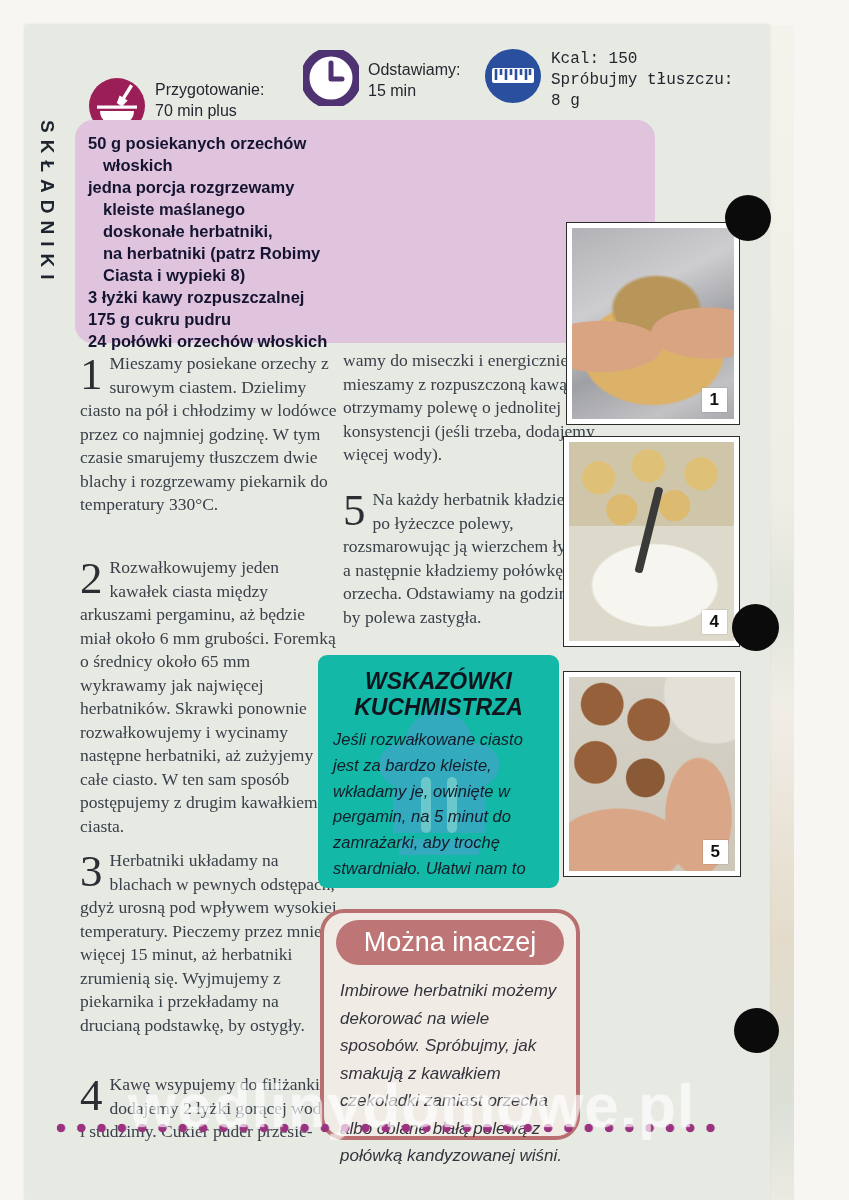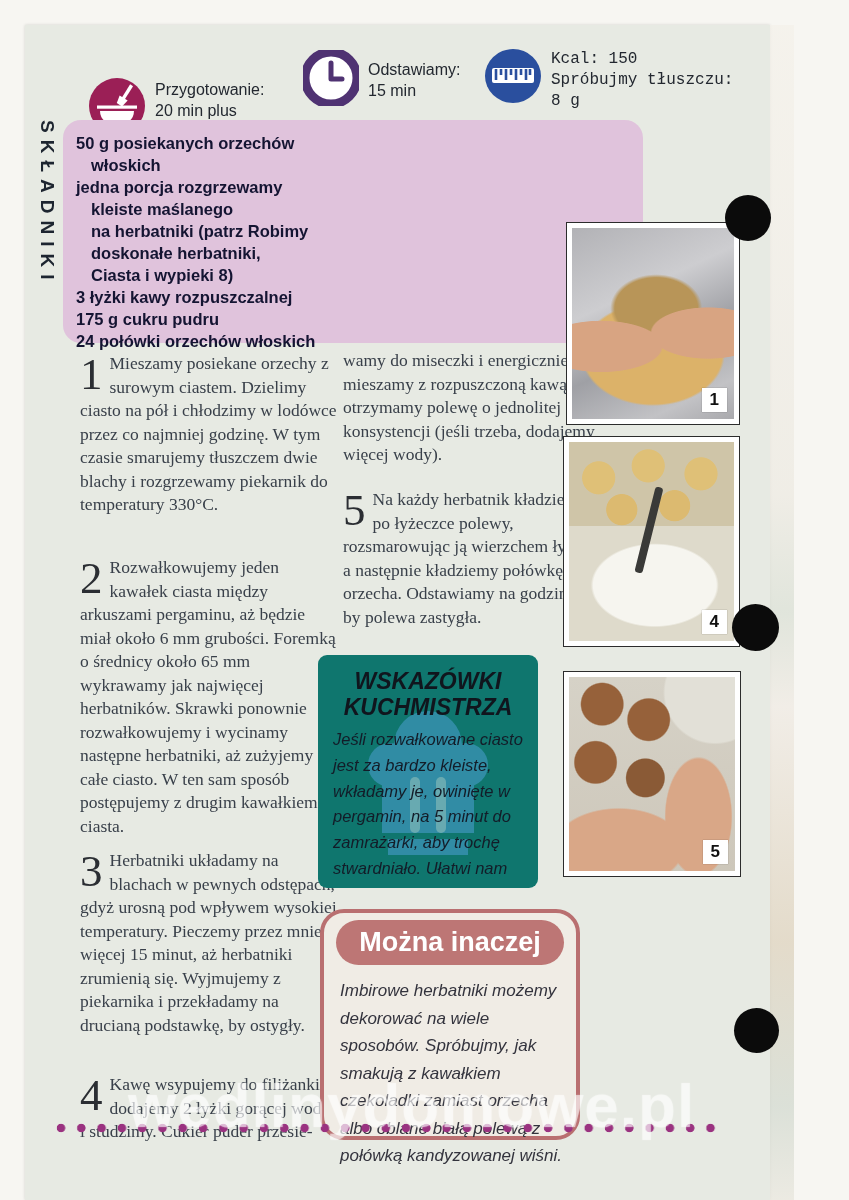--- a/index.html
+++ b/index.html
@@ -61,35 +61,35 @@
       radial-gradient(ellipse 66px 40px at 30% 88%, #d9a787 0 96%, rgba(0,0,0,0) 100%),
       radial-gradient(ellipse 34px 60px at 78% 72%, #d9a787 0 96%, rgba(0,0,0,0) 100%),
       radial-gradient(circle 22px at 20% 14%, #96613a 0 94%, rgba(0,0,0,0) 100%),
       radial-gradient(circle 22px at 48% 22%, #96613a 0 94%, rgba(0,0,0,0) 100%),
       radial-gradient(circle 22px at 16% 44%, #96613a 0 94%, rgba(0,0,0,0) 100%),
       radial-gradient(circle 20px at 46% 52%, #8a5a36 0 94%, rgba(0,0,0,0) 100%),
       radial-gradient(circle 52px at 88% 8%, #e2e0d7 0 96%, rgba(0,0,0,0) 100%),
       linear-gradient(180deg,#d6d2c7 0%,#cdc7ba 100%); }
 
   
-  .tips-box { position:absolute; left:318px; top:655px; width:220px; height:233px;
-          background:#0f766e; border-radius:9px; overflow:hidden; }
+  .tips-box { position:absolute; left:318px; top:655px; width:241px; height:233px;
+          background:#14b8a6; border-radius:9px; overflow:hidden; }
   .tips-title { margin:13px 10px 4px 10px; text-align:center; font-weight:bold;
           font-style:italic; font-size:23px; line-height:26px; color:#10151d;
           position:relative; z-index:2; }
   .tips-body { padding:3px 13px 0 15px; font-style:italic; font-size:16.5px;
           line-height:25.8px; color:#131c28; position:relative; z-index:2; }
   .chef-hat { position:absolute; left:50%; top:58%; transform:translate(-50%,-50%);
           z-index:1; opacity:.55; }
 
   
   .variant-box { position:absolute; left:320px; top:909px; width:260px; height:231px;
           background:#f0ece5; border:4px solid #b96f70; border-radius:24px; }
   .variant-title { margin:7px auto 0 auto; width:228px; height:45px; background:#bd7675;
-          border-radius:23px; color:#fff; font-weight:bold; font-size:27px;
+          border-radius:23px; color:#fff; font-weight:normal; font-size:27px;
           line-height:45px; text-align:center; }
   .variant-body { padding:12px 12px 0 16px; font-style:italic; font-size:17px;
           line-height:27.5px; color:#33333d; }
 
   
   .dots-row { position:absolute; left:56px; top:1123px; width:667px; height:10px;
           background-image:radial-gradient(circle 4px at 5px 5px, #9a3280 0 3.9px, rgba(0,0,0,0) 4.6px);
           background-size:20.3px 10px; background-repeat:repeat-x; }
   .watermark { position:absolute; left:128px; top:1070px; z-index:50;
           font-weight:bold; font-size:62px; letter-spacing:1px;
@@ -113,21 +113,21 @@
           <rect x="9" y="28.5" width="40" height="3.2" fill="#fff"></rect>
           <path d="M12 34 a17 15 0 0 0 34 0 z" fill="#fff"></path>
           <g transform="rotate(32 36 20)">
             <rect x="34.5" y="6" width="3.4" height="16" fill="#fff"></rect>
             <path d="M31.5 21 h9.4 l-1.6 8 h-6.2 z" fill="#fff"></path>
           </g>
         </svg>
       </span>
       <div class="hdr-lines">
         <div>Przygotowanie:</div>
-        <div>20 min plus</div>
+        <div>70 min plus</div>
         <div>chłodzenie</div>
       </div>
     </div>
 
     <div class="hdr-item" style="left:278px; top:25px;">
       <span class="hdr-icon">
         <svg width="56" height="56" viewBox="0 0 56 56">
           <circle cx="28" cy="28" r="26" fill="#fff" stroke="#4f3272" stroke-width="9"></circle>
           <path d="M28 13 v16 h11" fill="none" stroke="#4f3272" stroke-width="5" stroke-linecap="round" stroke-linejoin="round"></path>
         </svg>
@@ -156,27 +156,27 @@
         </svg>
       </span>
       <div class="hdr-lines">
         <div>Kcal: 150</div>
         <div>Spróbujmy tłuszczu:</div>
         <div>8 g</div>
       </div>
     </div>
 
     <div class="sidebar-label" style="left:11px; top:95px;">SKŁADNIKI</div>
-    <div class="ing-box" style="left:38px; top:95px;">
+    <div class="ing-box" style="left:50px; top:95px;">
       <div class="ing-line">50 g posiekanych orzechów</div>
       <div class="ing-line indent">włoskich</div>
       <div class="ing-line">jedna porcja rozgrzewamy</div>
       <div class="ing-line indent">kleiste maślanego</div>
+      <div class="ing-line indent">doskonałe herbatniki,</div>
       <div class="ing-line indent">na herbatniki (patrz Robimy</div>
-      <div class="ing-line indent">doskonałe herbatniki,</div>
       <div class="ing-line indent">Ciasta i wypieki 8)</div>
       <div class="ing-line">3 łyżki kawy rozpuszczalnej</div>
       <div class="ing-line">175 g cukru pudru</div>
       <div class="ing-line">24 połówki orzechów włoskich</div>
     </div>
 
     <p class="para col-l" style="top:327px;">
       <span class="stepnum">1</span><span>Mieszamy posiekane orzechy z surowym ciastem. Dzielimy ciasto na pół i chłodzimy w lodówce przez co najmniej godzinę. W tym czasie smarujemy tłuszczem dwie blachy i rozgrzewamy piekarnik do temperatury 330°C.</span>
     </p>
     <p class="para col-l" style="top:531px;">

